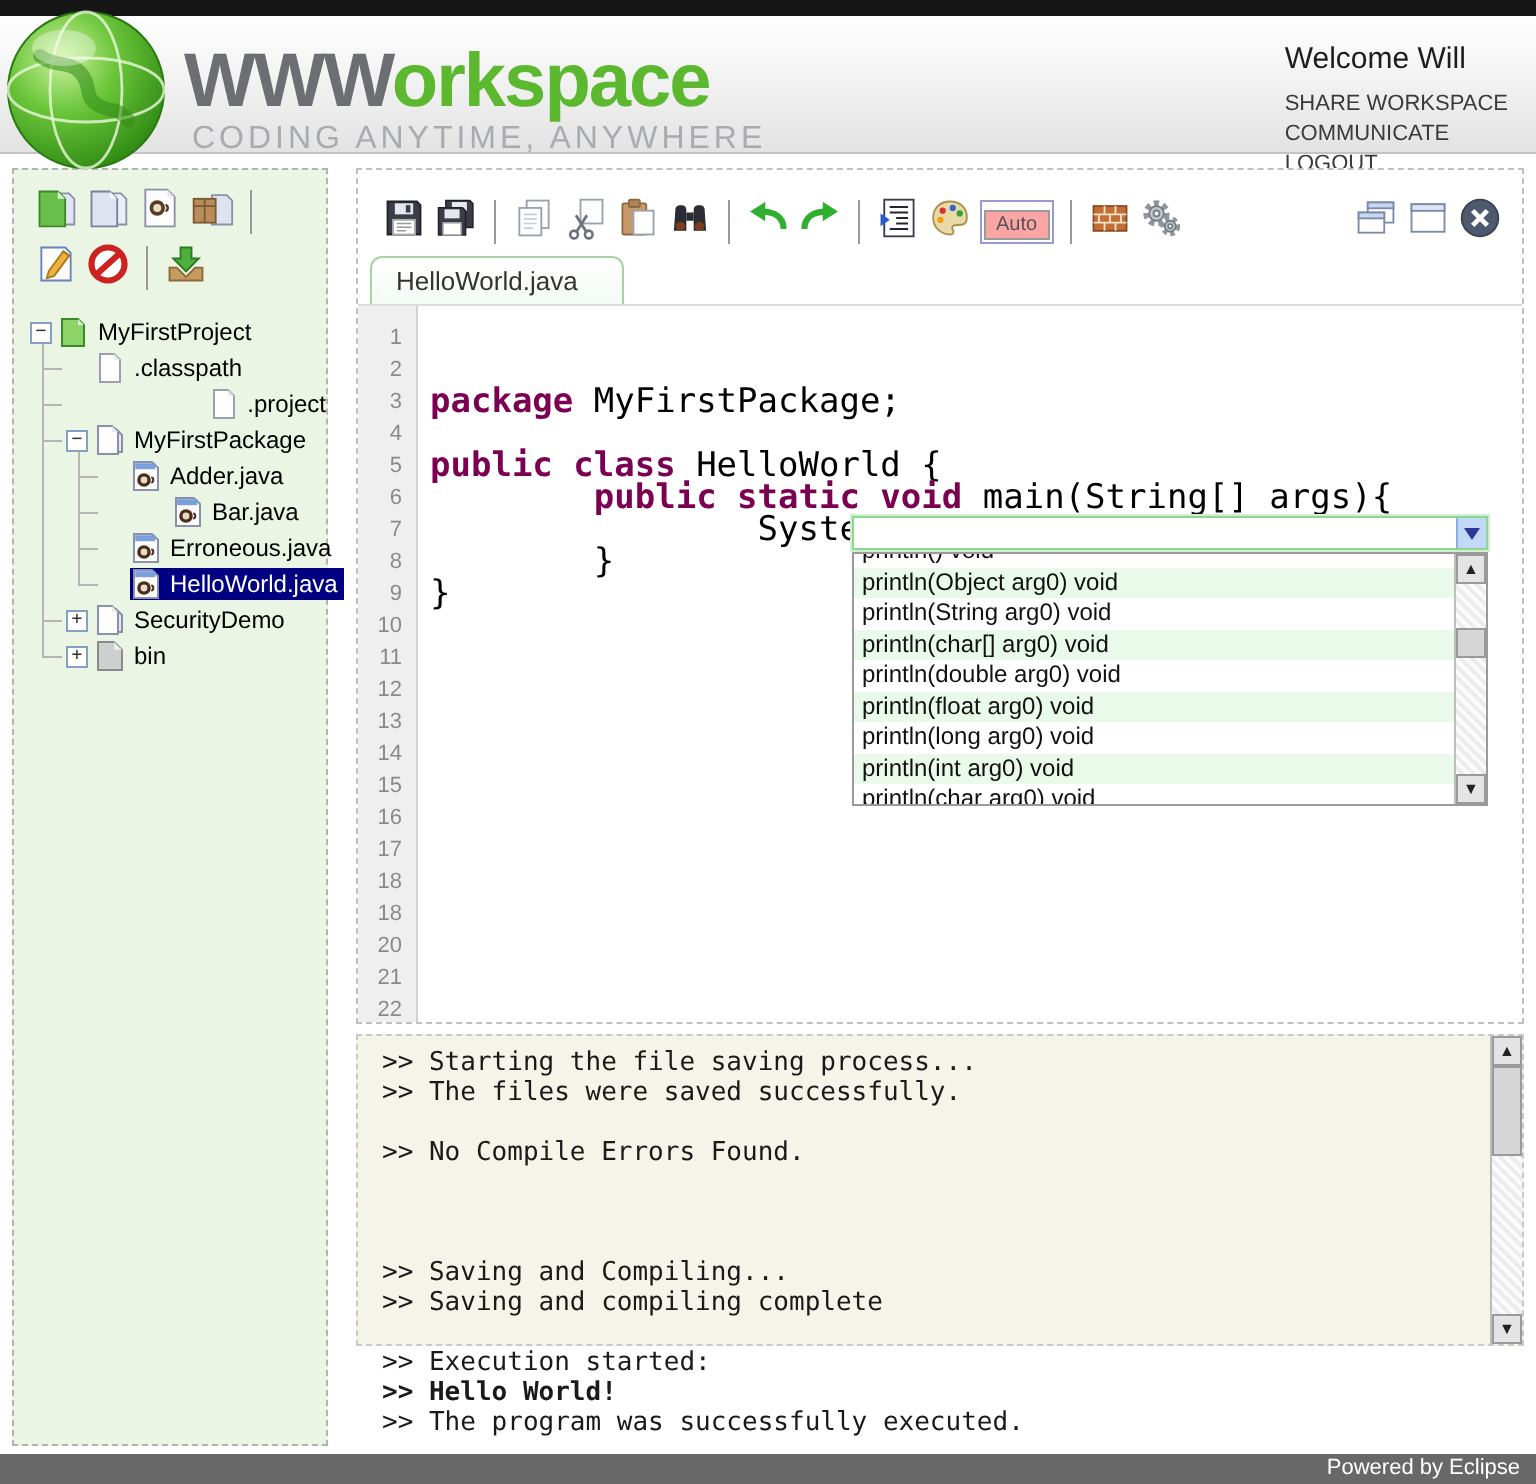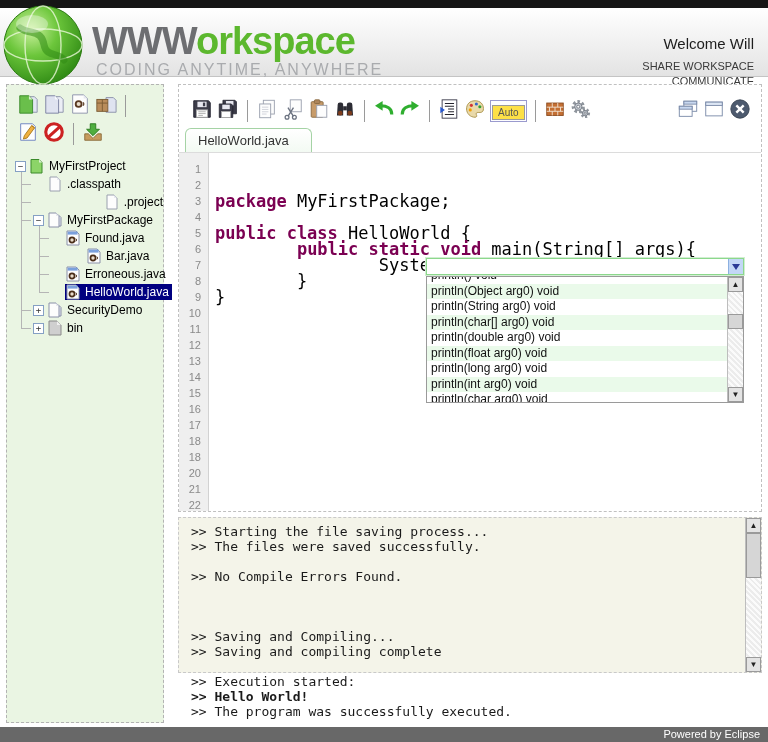--- a/index.html
+++ b/index.html
@@ -8,21 +8,21 @@
 
   
   .topbar { position:absolute; left:0; top:0; width:768px; height:8px; background:#161616; }
   .header { position:absolute; left:0; top:8px; width:768px; height:69px;
             background:linear-gradient(#ffffff, #e3e3e3); border-bottom:1px solid #c4c4c4; }
   .globe { position:absolute; left:2px; top:4px; width:82px; height:82px; z-index:6; }
   .logo-text { position:absolute; left:92px; top:12px; font-size:38px; font-weight:bold; letter-spacing:-1px; }
   .logo-www { color:#6d6e71; }
   .logo-rest { color:#5cb82e; }
   .tagline { position:absolute; left:96px; top:53px; font-size:16px; color:#a9abae; letter-spacing:2px; }
-  .hdr-right { position:absolute; right:14px; top:27px; text-align:right; }
+  .hdr-right { position:absolute; right:14px; top:13px; }
   .welcome { font-size:15px; color:#1d1d1d; margin-bottom:7px; }
   .hdr-link { display:block; font-size:11px; color:#3a3a3a; line-height:15px; text-decoration:none; cursor:pointer; }
 
   
   .sidebar { position:absolute; left:6px; top:84px; width:158px; height:639px;
              background:#eaf5e3; border:1px dashed #b3b3b3; }
   .mainpanel { position:absolute; left:178px; top:84px; width:584px; height:428px;
                background:#fff; border:1px dashed #c0c0c0; }
   .consolepanel { position:absolute; left:178px; top:517px; width:584px; height:156px;
                   background:#f4f4e9; border:1px dashed #c9c9c9; }
@@ -32,21 +32,21 @@
   
   .tb { display:flex; align-items:center; }
   .tb-btn { width:26px; height:26px; display:inline-flex; align-items:center; justify-content:center; cursor:pointer; }
   .tb-btn svg { width:22px; height:22px; }
   .tb-sep { width:1px; height:22px; background:#9a9a9a; margin:0 6px; }
   .side-toolbar { padding:8px 6px 0 8px; }
   .side-toolbar .row { display:flex; align-items:center; margin-bottom:2px; }
   .main-toolbar { padding:8px 8px 0 10px; height:44px; display:flex; align-items:center; }
   .main-toolbar .grow { flex:1; }
   .auto-btn { border:1px solid #9a9ace; background:#fdfdff; padding:1px; cursor:pointer; margin:0 2px; }
-  .auto-btn .inner { border:1px solid #9a9a9a; background:#fde047; font-size:10px; color:#555; padding:1px 5px; }
+  .auto-btn .inner { border:1px solid #9a9a9a; background:#fca5a5; font-size:10px; color:#555; padding:1px 5px; }
 
   
   .tree { position:relative; margin-top:10px; font-size:12px; color:#000; }
   .tree-row { position:relative; height:18px; display:flex; align-items:center; cursor:pointer; white-space:nowrap; }
   .expander { width:11px; height:11px; border:1px solid #85a0c4; background:#fff; font-size:9px; line-height:8px;
               text-align:center; color:#333; margin-right:3px; flex:0 0 auto; cursor:pointer; font-family:"DejaVu Sans Mono",monospace; }
   .exp-spacer { width:14px; flex:0 0 auto; }
   .t-icon { width:16px; height:16px; margin-right:4px; flex:0 0 auto; }
   .t-icon svg { width:16px; height:16px; }
   .tree-sel { background:#000080; color:#fff; display:flex; align-items:center; padding-right:3px; }
@@ -231,21 +231,21 @@
           <div class="stub" style="left: 32px; top: 9px; width: 10px;"></div>
           <span class="exp-spacer"></span>
           <span style="display: flex; align-items: center;">
             <span class="t-icon"><svg viewBox="0 0 16 16">
                 <path d="M2 1h9l3 3v11H2z" fill="#fdfdfd" stroke="#8a90a8"></path>
                 <rect x="2.6" y="1.6" width="10" height="3" fill="#7aa0dc"></rect>
                 <circle cx="7" cy="10" r="3.4" fill="#4a2e18"></circle>
                 <circle cx="7" cy="10" r="1.7" fill="#e8dccc"></circle>
                 <path d="M10.6 8.8c1.4 0 1.4 2.4 0 2.4" fill="none" stroke="#4a2e18" stroke-width="1"></path>
               </svg></span>
-            <span>Found.java</span>
+            <span>Adder.java</span>
           </span>
         </div>
         <div class="tree-row" style="padding-left: 65px;">
           <div class="stub" style="left: 32px; top: 9px; width: 10px;"></div>
           <span class="exp-spacer"></span>
           <span style="display: flex; align-items: center;">
             <span class="t-icon"><svg viewBox="0 0 16 16">
                 <path d="M2 1h9l3 3v11H2z" fill="#fdfdfd" stroke="#8a90a8"></path>
                 <rect x="2.6" y="1.6" width="10" height="3" fill="#7aa0dc"></rect>
                 <circle cx="7" cy="10" r="3.4" fill="#4a2e18"></circle>

